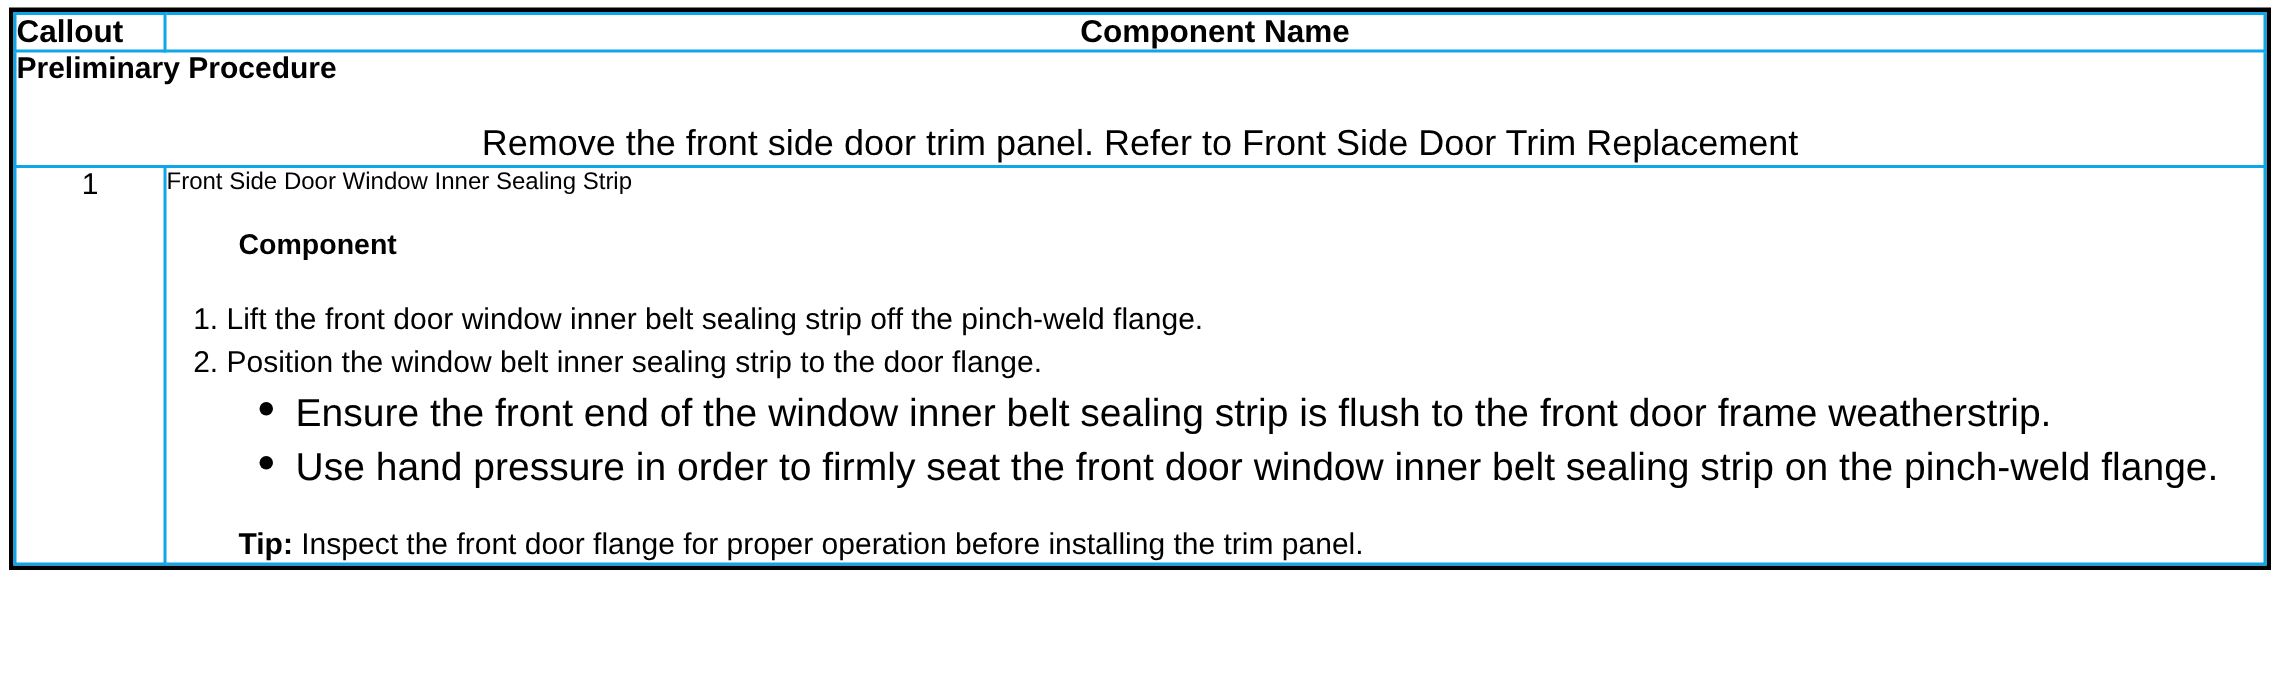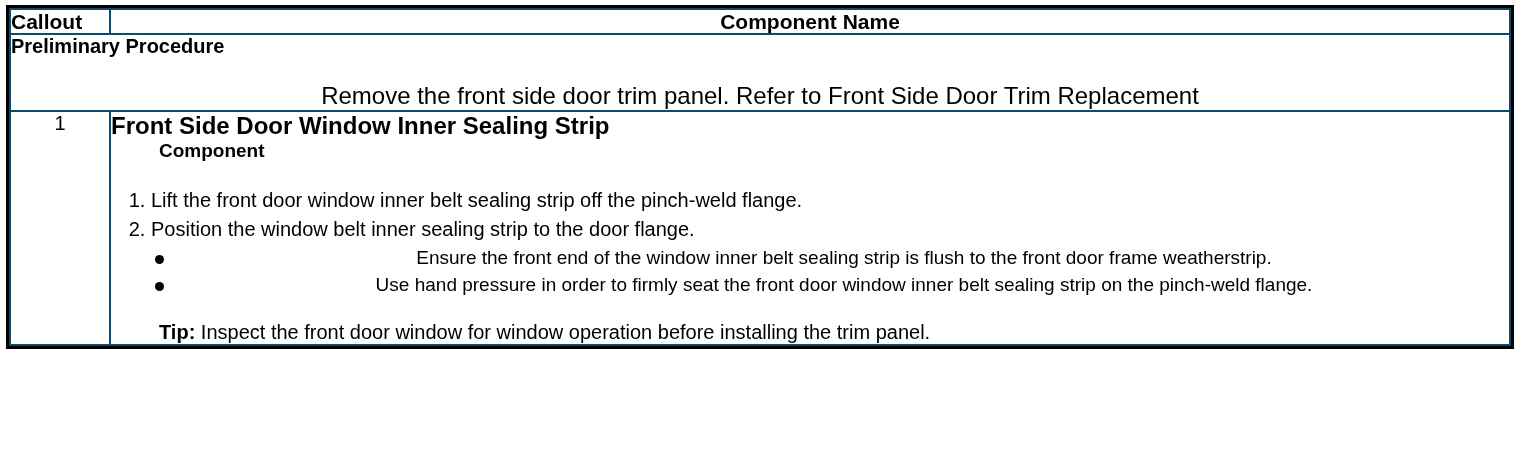--- a/index.html
+++ b/index.html
@@ -19,21 +19,21 @@
     margin: 5px 6px 0 6px;
     border: 3px solid #000000;
     box-sizing: border-box;
   }
   table.proc-table {
     width: 100%;
     border-collapse: collapse;
     table-layout: fixed;
   }
   table.proc-table td, table.proc-table th {
-    border: 2px solid #0c4a6e;
+    border: 2px solid #0ea5e9;
     vertical-align: top;
     padding: 0;
   }
   .col-callout { width: 100px; }
 
   .hdr-callout {
     font-size: 21px;
     font-weight: bold;
     text-align: left;
     padding: 5px 6px 7px 6px;
@@ -63,46 +63,45 @@
   .callout-num {
     font-size: 20px;
     text-align: center;
     vertical-align: middle;
     padding: 0;
   }
   .body-cell {
     padding: 9px 8px 10px 8px;
   }
   .comp-name {
-    font-size: 24px;
+    font-size: 16px;
     line-height: 1.2;
-    font-weight: bold;
+    margin-bottom: 22px;
   }
   .proc-label {
     font-size: 19px;
     font-weight: bold;
     margin-left: 48px;
     margin-bottom: 24px;
     line-height: 1.2;
   }
   ol.steps {
     margin: 0 0 0 0;
     font-size: 20px;
     line-height: 1.35;
   }
   ol.steps > li {
     margin-bottom: 2px;
   }
   ul.bullets {
     list-style: none;
     margin: 0;
-    padding-left: 42px;
-    font-size: 19px;
+    padding-left: 60px;
+    font-size: 26px;
     line-height: 1.35;
-    text-align: center;
   }
   ul.bullets > li {
     position: relative;
     padding-left: 26px;
     margin-bottom: 1px;
   }
   ul.bullets > li::before {
     content: "";
     position: absolute;
     left: 2px;
@@ -148,18 +147,18 @@
           <div class="comp-name">Front Side Door Window Inner Sealing Strip</div>
           <div class="proc-label">Component</div>
           <ol class="steps">
             <li>Lift the front door window inner belt sealing strip off the pinch-weld flange.</li>
             <li>Position the window belt inner sealing strip to the door flange.</li>
           </ol>
           <ul class="bullets">
             <li>Ensure the front end of the window inner belt sealing strip is flush to the front door frame weatherstrip.</li>
             <li>Use hand pressure in order to firmly seat the front door window inner belt sealing strip on the pinch-weld flange.</li>
           </ul>
-          <div class="tip-line"><b>Tip:</b><span> Inspect the front door window for window operation before installing the trim panel.</span></div>
+          <div class="tip-line"><b>Tip:</b><span> Inspect the front door flange for proper operation before installing the trim panel.</span></div>
         </td>
       </tr>
     </tbody>
   </table>
 </div>
 
 </body></html>

